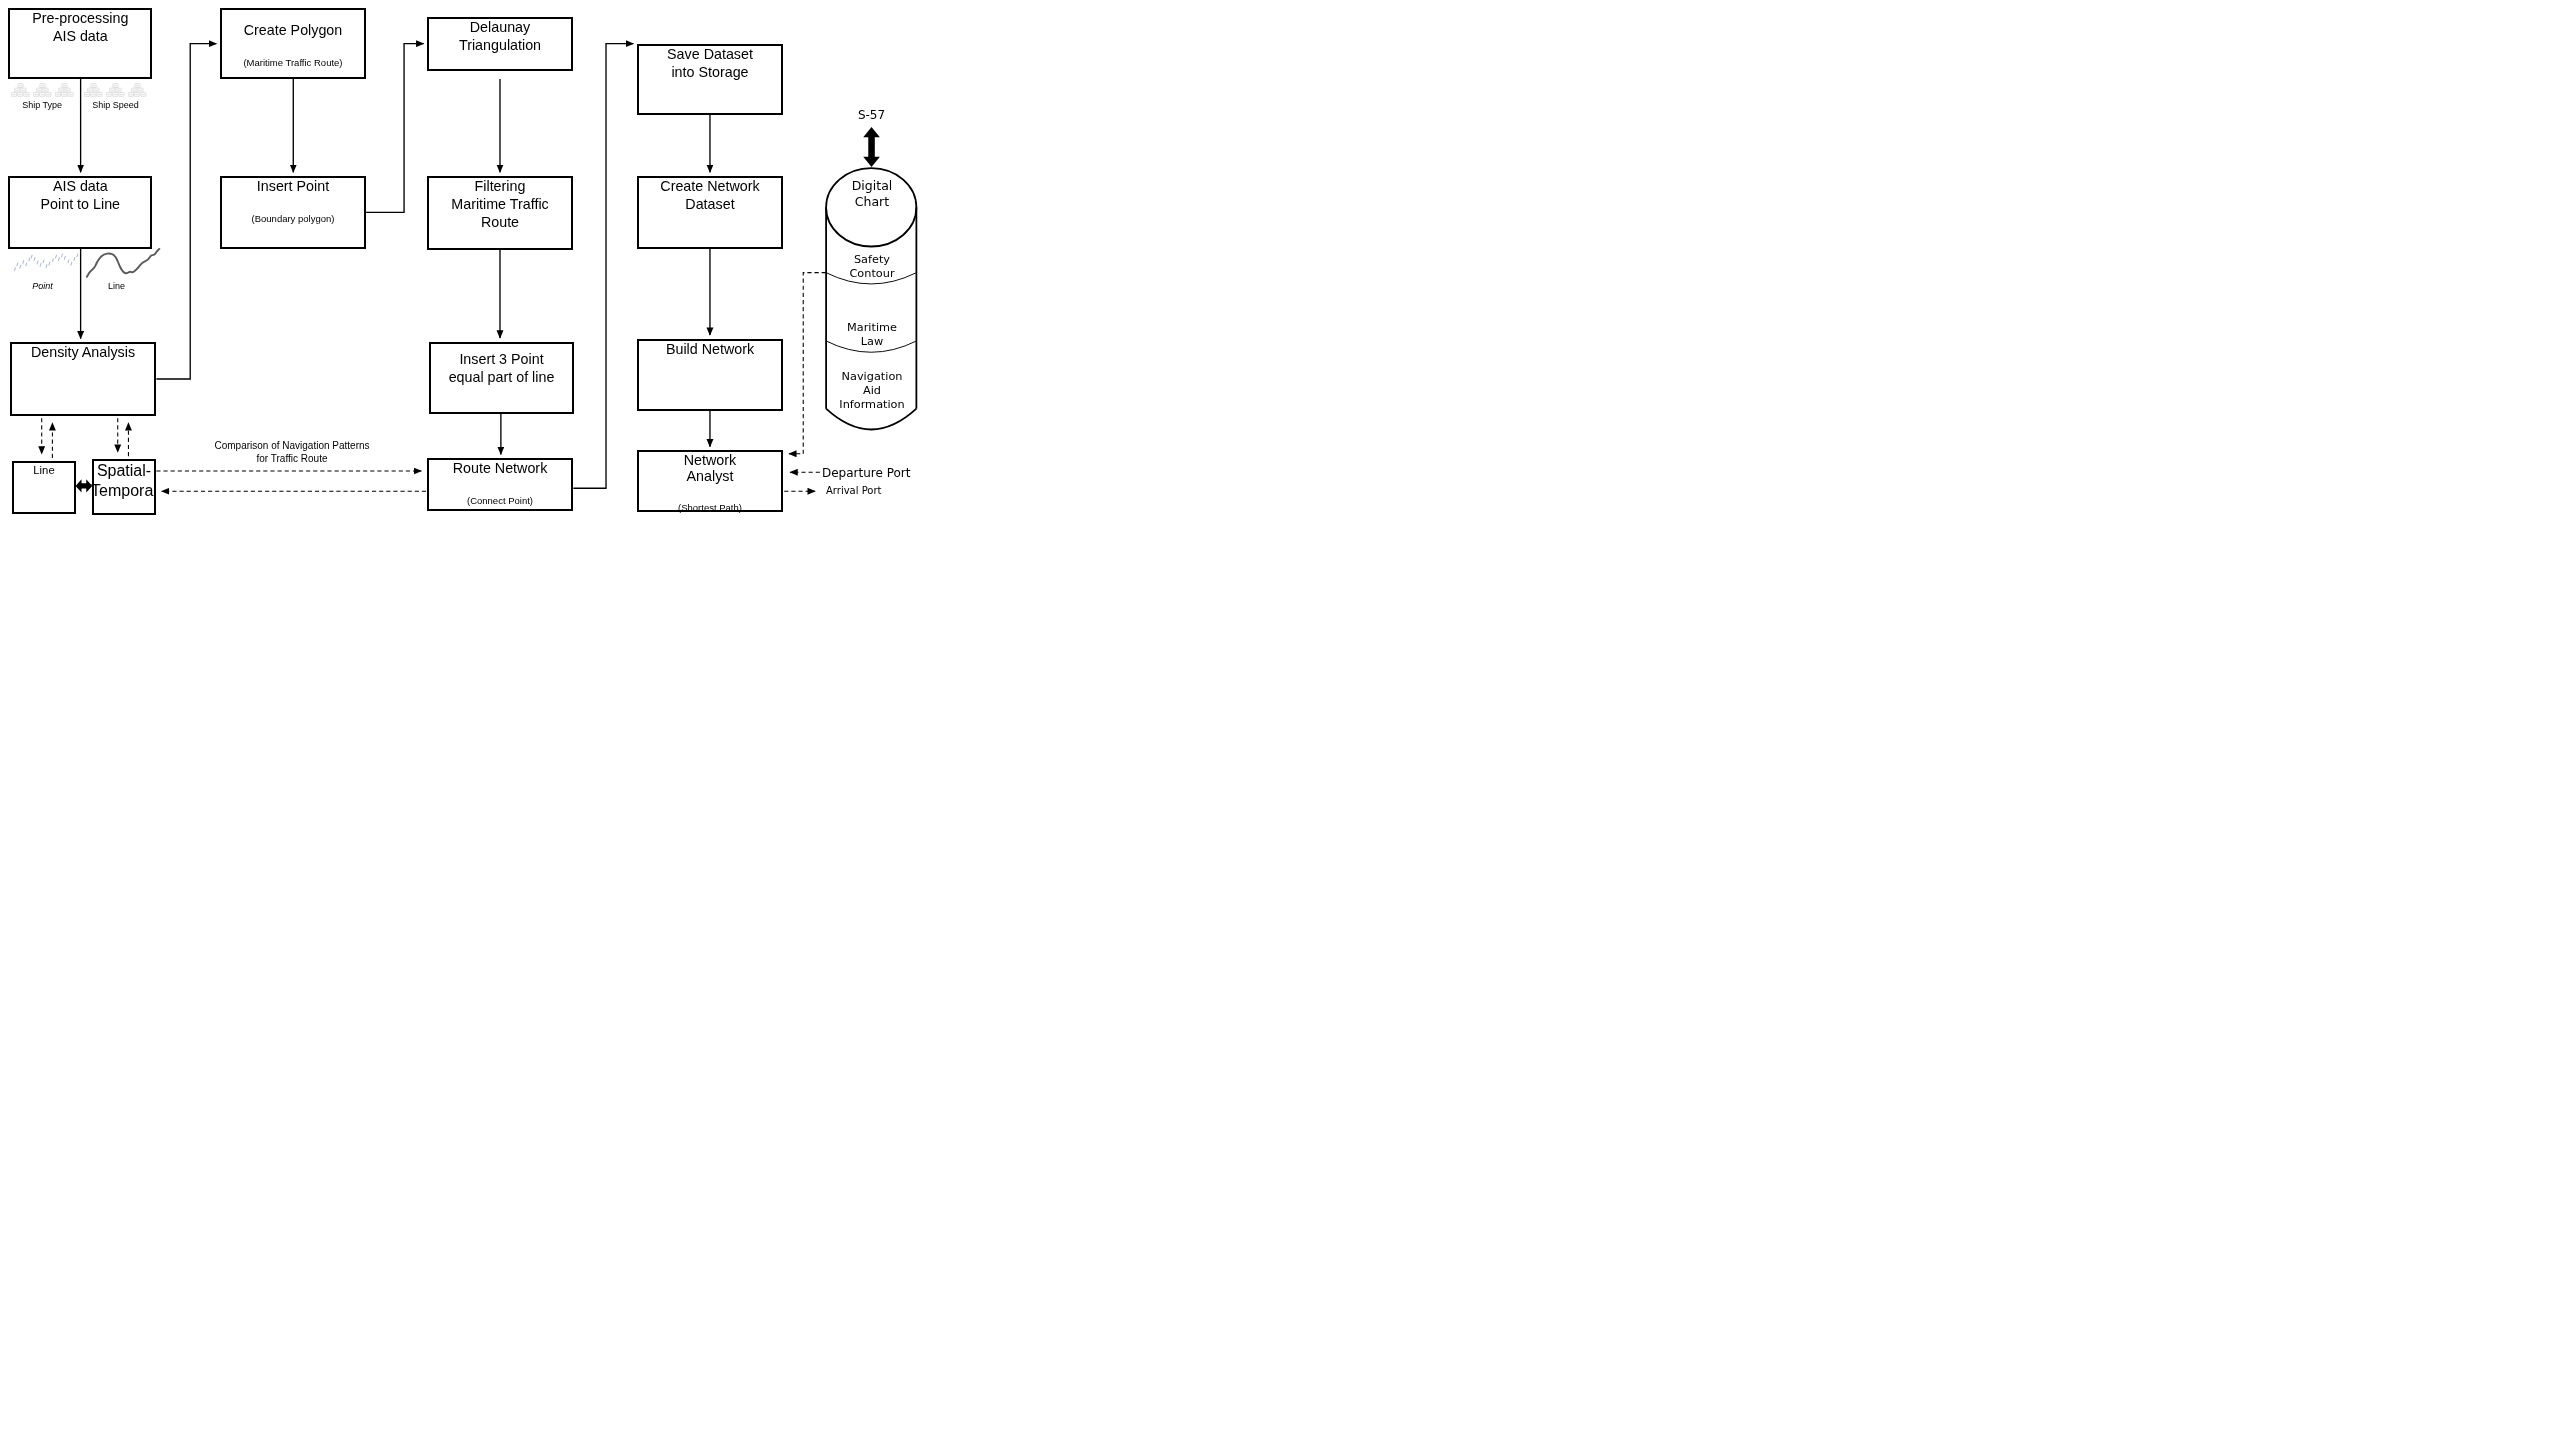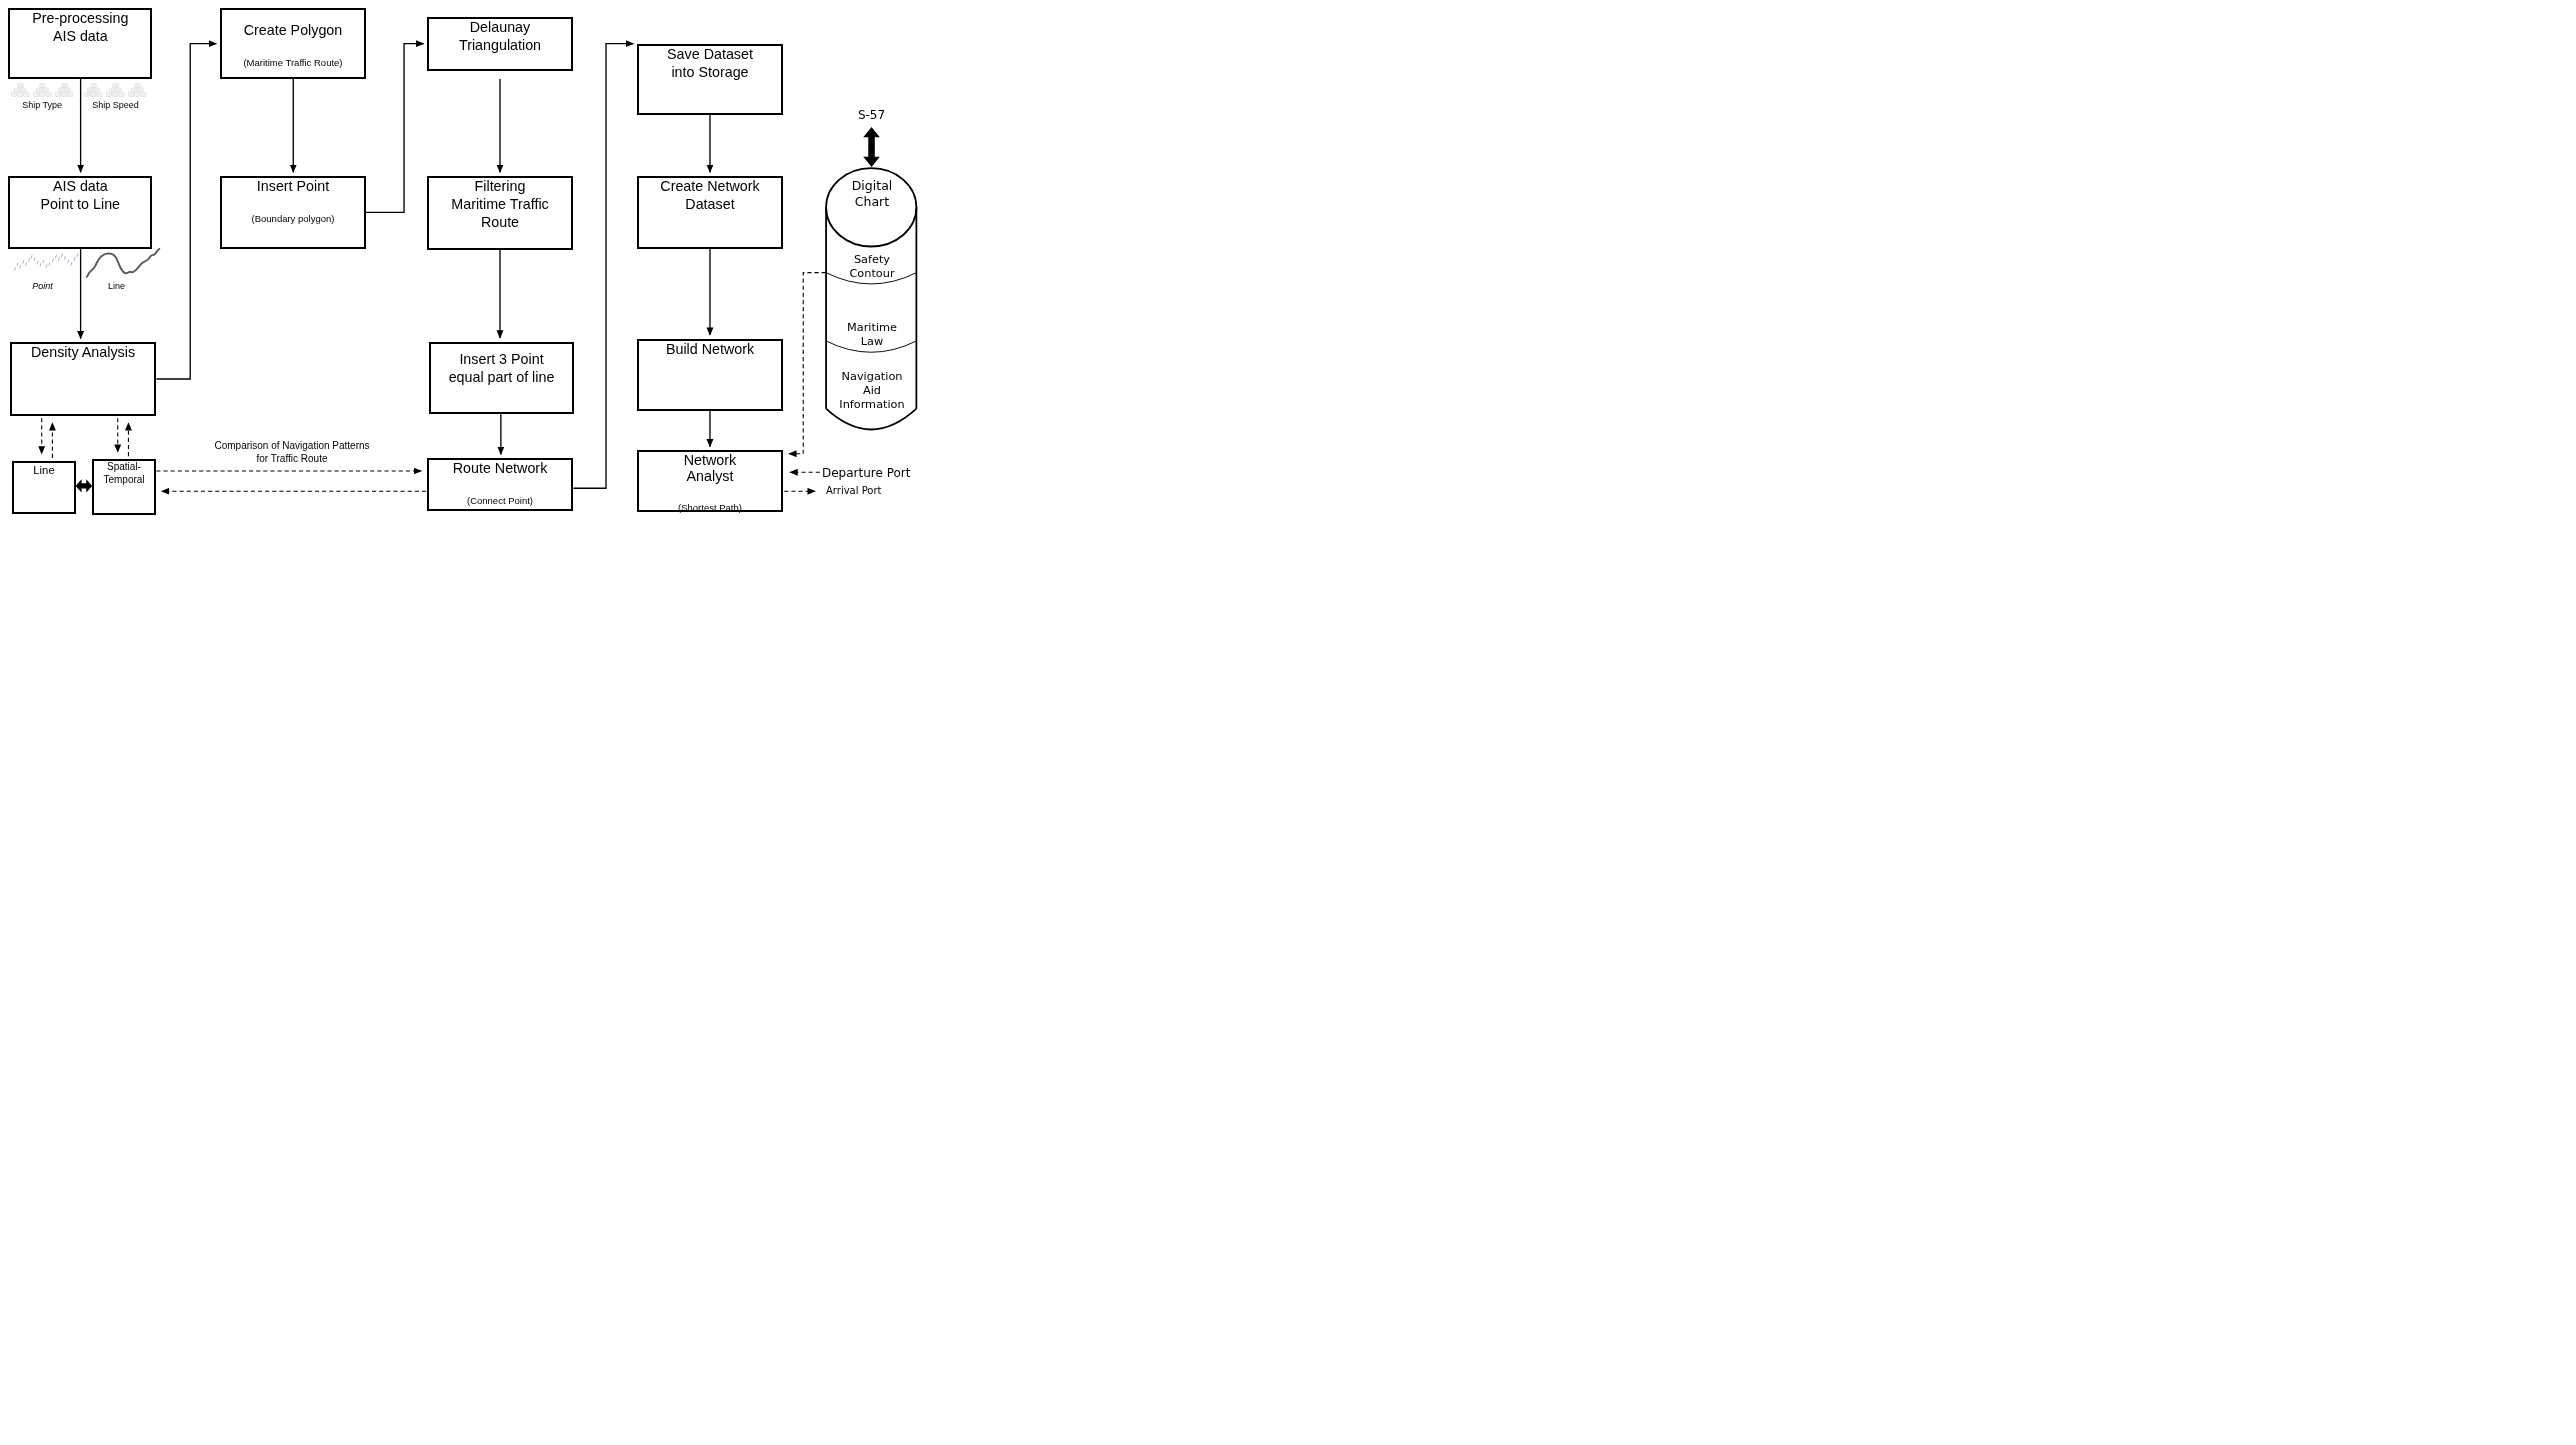--- a/index.html
+++ b/index.html
@@ -98,21 +98,21 @@
 
   <div class="box" style="left:10px;top:342px;width:146px;height:74px;">
     <span class="box-label">Density Analysis</span>
   </div>
 
   <div class="box" style="left:12px;top:461px;width:64px;height:53px;">
     <span class="box-label" style="font-size:11.3px;">Line</span>
   </div>
 
   <div class="box" style="left:92px;top:459px;width:64px;height:56px;">
-    <span class="box-label" style="font-size:10px;">Spatial-
+    <span class="box-label" style="font-size:16px;">Spatial-
 Temporal</span>
   </div>
 
   <div class="box top" style="left:220px;top:8.3px;width:146px;height:71px;padding-top:12px;">
     <span class="box-label">Create Polygon</span>
     <span class="box-sub">(Maritime Traffic Route)</span>
   </div>
 
   <div class="box" style="left:220px;top:176px;width:146px;height:73px;">
     <span class="box-label">Insert Point</span>

